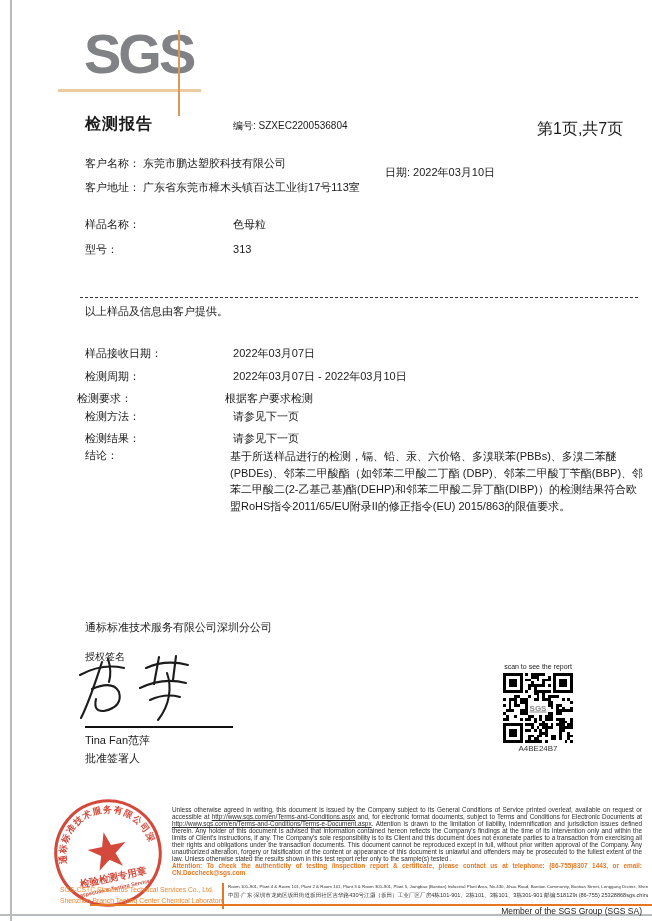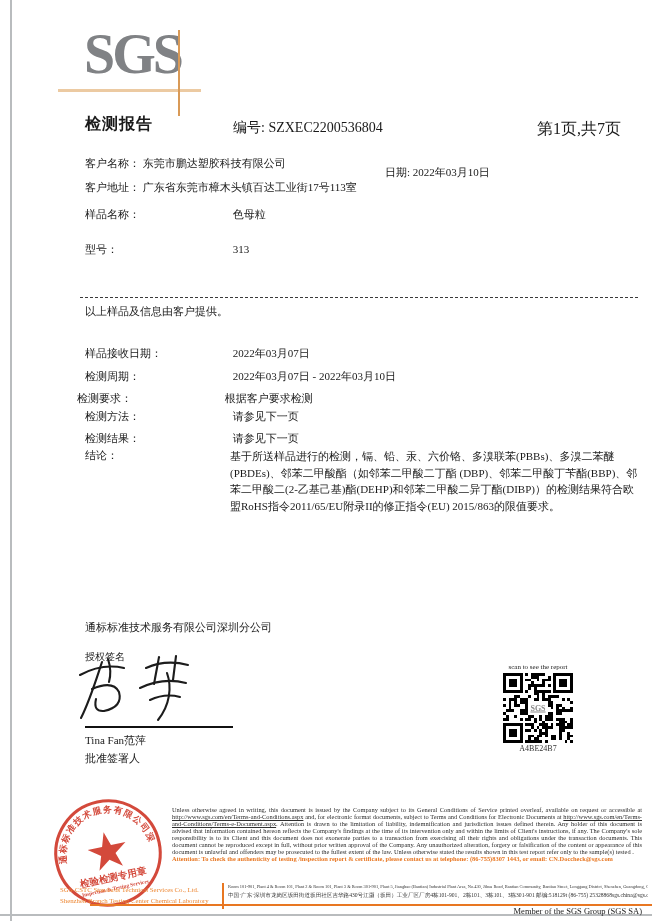--- a/index.html
+++ b/index.html
@@ -1,29 +1,29 @@
 <!DOCTYPE html>
 <html><head>
 <meta charset="utf-8">
 <style>
   html,body{margin:0;padding:0;background:#ffffff;}
   .doc{position:relative;width:652px;height:921px;background:#fff;overflow:hidden;
-       font-family:Liberation Serif, serif;color:#1a1a1a;}
+       font-family:Liberation Sans, sans-serif;color:#1a1a1a;}
   .abs{position:absolute;}
   
   .edge-left{left:10px;top:0;width:2px;height:921px;background:#b9bcbe;}
   .edge-bottom{left:0;top:914px;width:652px;height:2px;background:#b9bcbe;}
   
   .logo-text{left:84px;top:26px;font-size:56px;font-weight:bold;color:#808285;
              letter-spacing:-3px;line-height:1;}
   .logo-hline{left:58px;top:89px;width:143px;height:3px;background:#eccaa2;}
   .logo-vline{left:178px;top:30px;width:2px;height:86px;background:#d99a57;}
   
   .title{left:85px;top:114px;font-size:16px;font-weight:bold;letter-spacing:1px;}
-  .report-no{left:233px;top:119px;font-size:14px;}
+  .report-no{left:233px;top:119px;font-size:10px;}
   .report-date{left:385px;top:119px;font-size:11px;margin-top:46px;}
   .report-page{left:537px;top:119px;font-size:16px;}
   
   .row{font-size:11px;white-space:nowrap;}
   .row .lbl{display:inline-block;}
   .lbl-narrow{width:55px;}
   .lbl-wide{width:145px;}
   .dash-line{left:80px;top:297px;width:560px;height:1px;
     background:repeating-linear-gradient(90deg,#3a3a3a 0 3px,transparent 3px 5px);}
   .conclusion-text{left:230px;top:448px;width:414px;font-size:11px;line-height:16.5px;}
@@ -80,21 +80,21 @@
 
   <div class="abs row" style="left:85px;top:156px;">
     <span class="lbl lbl-narrow">客户名称：</span>
     <span>东莞市鹏达塑胶科技有限公司</span>
   </div>
   <div class="abs row" style="left:85px;top:180px;">
     <span class="lbl lbl-narrow">客户地址：</span>
     <span>广东省东莞市樟木头镇百达工业街17号113室</span>
   </div>
 
-  <div class="abs row" style="left:85px;top:207px;">
+  <div class="abs row" style="left:85px;top:217px;">
     <span class="lbl lbl-wide">样品名称：</span>
     <span>色母粒</span>
   </div>
   <div class="abs row" style="left:85px;top:242px;">
     <span class="lbl lbl-wide">型号：</span>
     <span>313</span>
   </div>
   <div class="abs row" style="left:85px;top:280px;margin-top:24px;">以上样品及信息由客户提供。</div>
 
   <div class="abs dash-line"></div>

